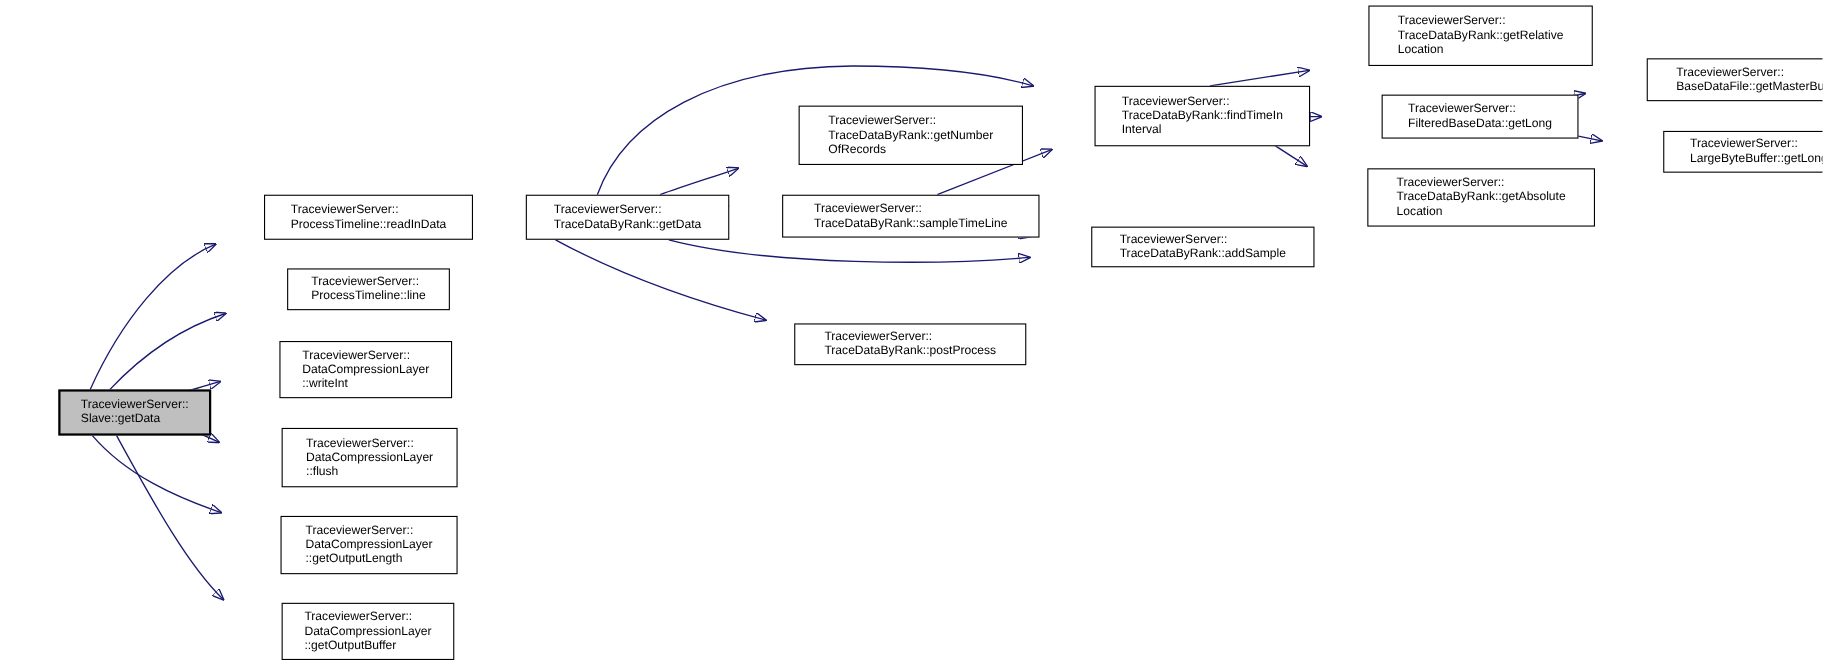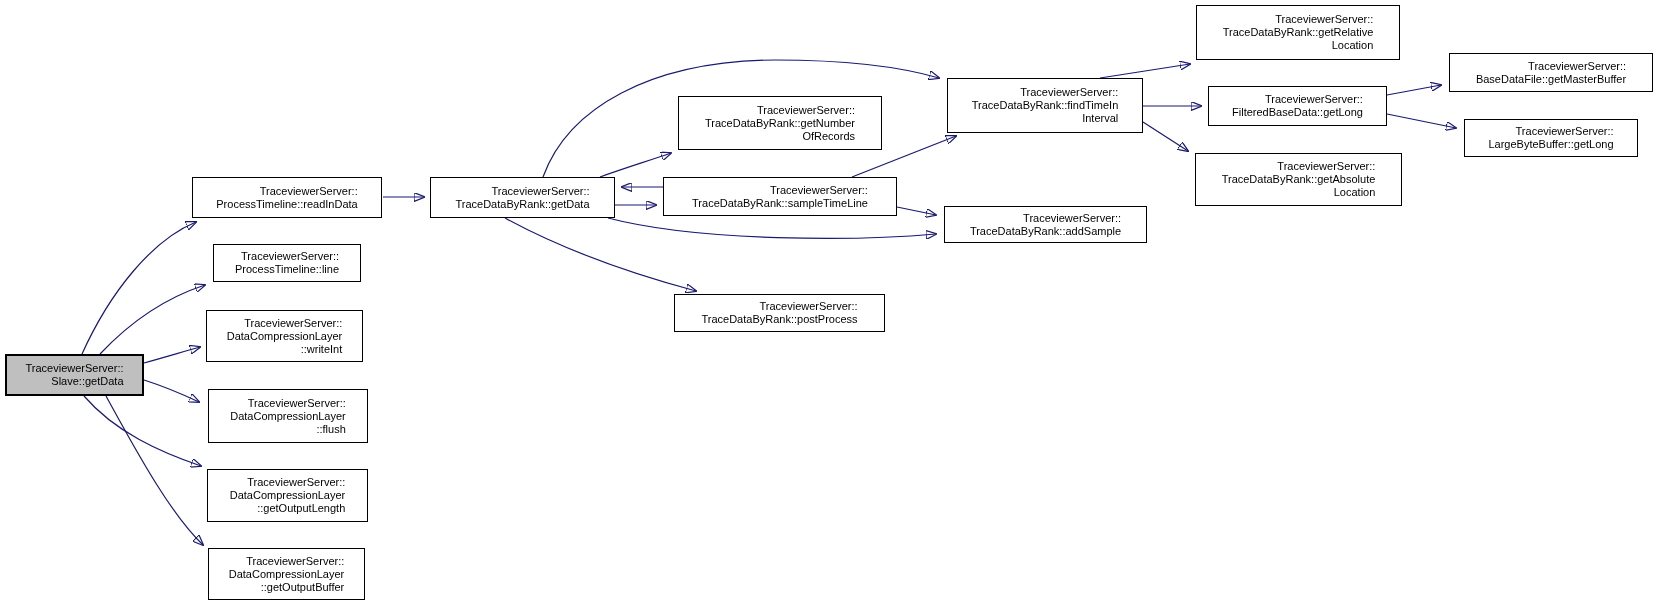--- a/index.html
+++ b/index.html
@@ -13,27 +13,28 @@
   .edges{position:absolute;left:0;top:0;width:1657px;height:609px;}
   .edges path{fill:none;stroke:#191970;stroke-width:1.2px;}
   .node{
     position:absolute;
     box-sizing:border-box;
     background:#ffffff;
     border:1px solid #000000;
     color:#000000;
     font-size:11px;
     line-height:13px;
-    text-align:right;
+    text-align:left;
     white-space:pre-line;
     display:flex;
     align-items:center;
     justify-content:center;
     padding:2px 16px;
     cursor:pointer;
+    margin-left:48px;
   }
   .node.root{
     background:#bfbfbf;
     border:2px solid #000000;
     cursor:default;
   }
 </style>
 </head>
 <body>
 

